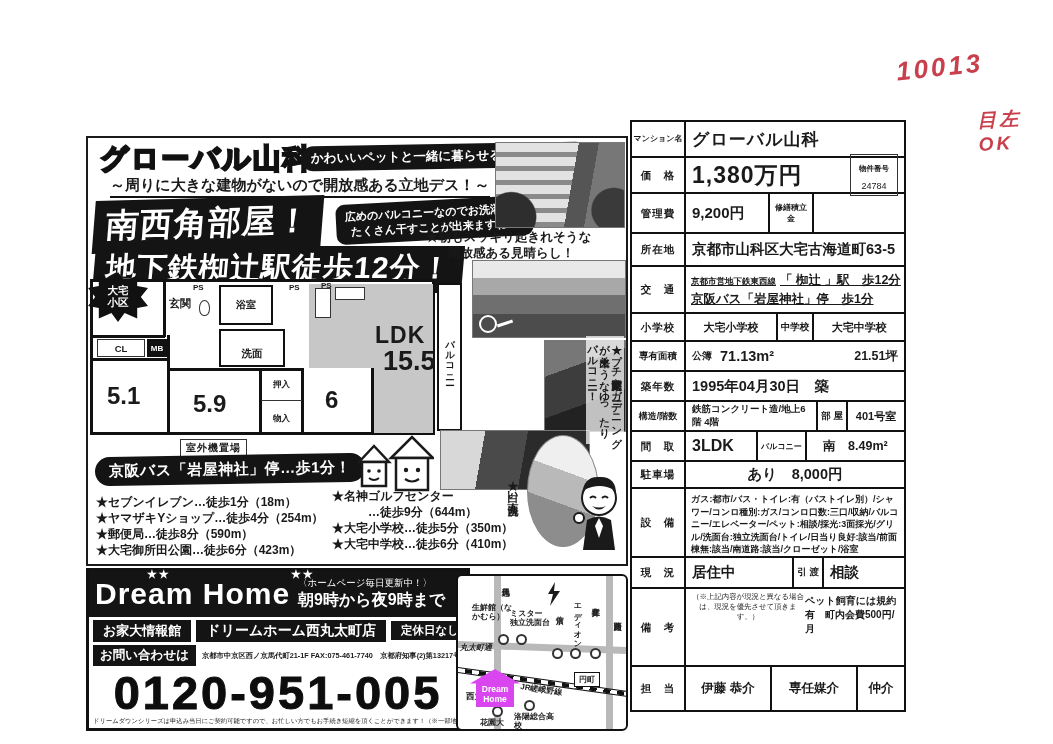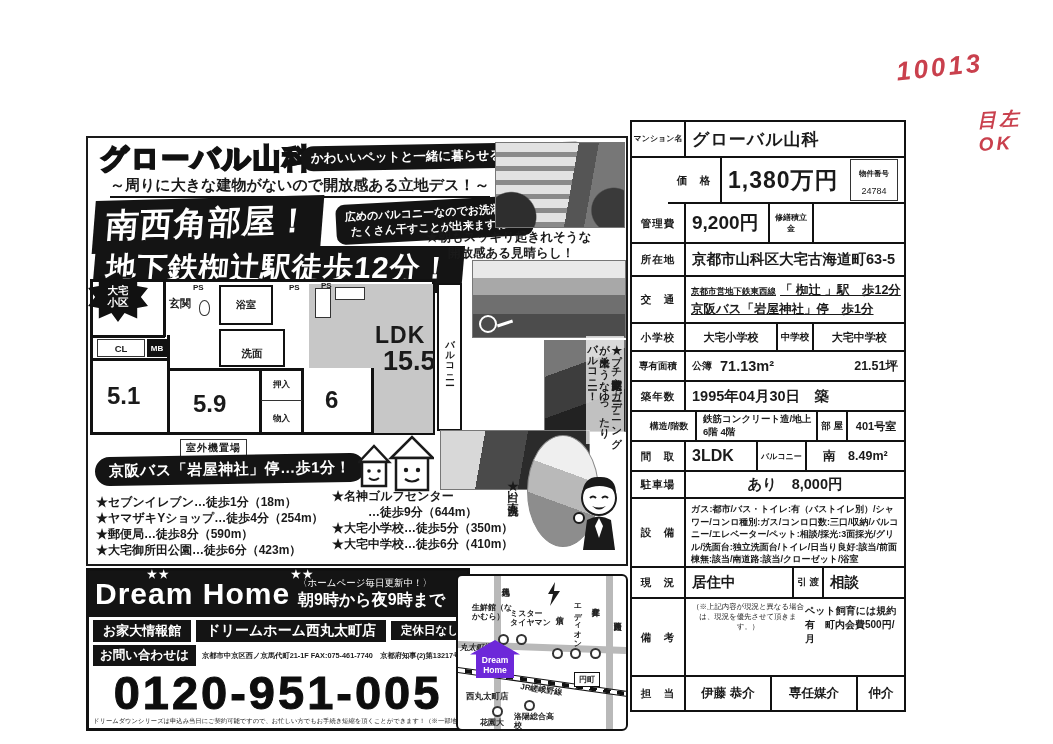--- a/index.html
+++ b/index.html
@@ -114,39 +114,39 @@
   .f-disc { font-size:6.3px; padding:0 4px; white-space:nowrap; overflow:hidden; }
 
   
   .map { position:absolute; left:456px; top:574px; width:172px; height:157px; border:2.5px solid #111; border-radius:6px; background:#fff; overflow:hidden; }
   .road-v { position:absolute; top:0; width:7px; height:100%; background:#b9b9b9; }
   .road-h { position:absolute; left:0; width:100%; height:7px; background:#b9b9b9; }
   .maplabel { position:absolute; font-size:8px; font-weight:bold; color:#222; line-height:1.1; }
   .mapcirc { position:absolute; width:11px; height:11px; border:2px solid #333; border-radius:50%; background:#fff; }
   .rail { position:absolute; left:-8px; top:104px; width:200px; height:6px; background:repeating-linear-gradient(90deg,#111 0 7px,#fff 7px 14px); border-top:1.5px solid #111; border-bottom:1.5px solid #111; transform:rotate(8deg); }
   .stn { position:absolute; left:116px; top:96px; border:1.5px solid #111; background:#fff; font-size:8px; font-weight:bold; padding:1px 4px; z-index:2; }
-  .dh-house { position:absolute; left:12px; top:64px; width:50px; height:38px; background:#6d28d9;
+  .dh-house { position:absolute; left:12px; top:93px; width:50px; height:38px; background:#d946ef;
     clip-path:polygon(50% 0%, 100% 38%, 88% 38%, 88% 100%, 12% 100%, 12% 38%, 0% 38%);
     color:#fff; display:flex; flex-direction:column; align-items:center; justify-content:flex-end; padding-bottom:3px; z-index:3; }
   .dh-house span { font-size:8.5px; font-weight:bold; line-height:1.1; }
   .bolt { position:absolute; left:90px; top:6px; }
 
   
   .ptable { position:absolute; left:630px; top:120px; width:276px; height:592px; border:2.5px solid #111; background:#fff; display:flex; flex-direction:column; }
   .tr { display:flex; border-bottom:2px solid #111; align-items:stretch; }
   .tr:last-child { border-bottom:none; flex:1; }
   .th { width:54px; min-width:54px; border-right:2px solid #111; display:flex; align-items:center; justify-content:center; font-weight:bold; text-align:center; font-size:10.5px; letter-spacing:1px; line-height:1.15; }
   .td { flex:1; display:flex; align-items:center; padding:0 6px; min-width:0; }
   .subth { border-left:2px solid #111; border-right:2px solid #111; display:flex; align-items:center; justify-content:center; font-weight:bold; font-size:9.5px; padding:0 3px; text-align:center; }
   .big { font-size:17px; font-weight:bold; letter-spacing:1px; }
   .price { font-size:23px; font-weight:bold; letter-spacing:1px; }
   .bukken { margin-left:auto; border:1.5px solid #333; text-align:center; padding:2px 8px; }
   .bukken .bl { font-size:7.5px; font-weight:bold; }
   .bukken .bv { font-size:9px; }
-  .v18 { font-size:19px; font-weight:bold;text-align:center; }
+  .v18 { font-size:15px; font-weight:bold;text-align:center; }
   .v15 { font-size:14.5px; font-weight:bold; }
   .v13 { font-size:12.5px; font-weight:bold; }
   .v11 { font-size:11px; font-weight:bold; }
   .small9 { font-size:8.5px; font-weight:bold; }
   .setsubi-txt { font-size:9px; font-weight:bold; line-height:1.4; padding:4px 5px; }
   .biko-cell { flex:1; display:flex; flex-direction:row; padding:3px 5px; }
   .biko-note { font-size:7.4px; text-align:center; }
   .biko-main { font-size:10px; font-weight:bold; margin-top:2px; }
   .kotsu-cell { flex:1; display:flex; flex-direction:column; justify-content:center; padding:0 5px; gap:2px;text-decoration:underline; }
   .kline { display:flex; align-items:baseline; gap:4px; white-space:nowrap; }
@@ -302,21 +302,21 @@
     <div class="maplabel" style="left:2px; top:68px;font-style:italic;">丸太町通</div>
     <div class="bolt">
       <svg width="12" height="24" viewBox="0 0 12 24">
           <path d="M7,0 L0,12 L5,12 L2,24 L12,9 L6,9 Z" fill="#1a1a1a"></path>
         </svg>
     </div>
     <div class="maplabel" style="left:14px; top:28px; width:44px;">生鮮館（なかむら）</div>
     <div class="mapcirc" style="left:40px; top:58px;"></div>
     <div class="maplabel" style="left:52px; top:34px;">
       <span>ミスター</span><br>
-      <span>タイヤマン</span>
+      <span>独立洗面台</span>
     </div>
     <div class="mapcirc" style="left:58px; top:58px;"></div>
     <div class="maplabel vtext" style="left:96px; top:34px;">京信</div>
     <div class="mapcirc" style="left:94px; top:72px;"></div>
     <div class="maplabel vtext" style="left:114px; top:22px;">エディオン</div>
     <div class="mapcirc" style="left:112px; top:72px;"></div>
     <div class="maplabel vtext" style="left:132px; top:26px;">三井住友</div>
     <div class="mapcirc" style="left:132px; top:72px;"></div>
     <div class="rail"></div>
     <div class="maplabel" style="left:62px; top:110px; transform:rotate(8deg);">JR嵯峨野線</div>
@@ -330,21 +330,21 @@
     <div class="maplabel" style="left:22px; top:143px;">花園大</div>
     <div class="mapcirc" style="left:66px; top:124px;"></div>
     <div class="maplabel" style="left:56px; top:137px; width:40px;">洛陽総合高校</div>
   </div>
 
   <div class="ptable">
     <div class="tr" style="height:36px;">
       <div class="th" style="font-size:8px; letter-spacing:0;">マンション名</div>
       <div class="td big">グローバル山科</div>
     </div>
-    <div class="tr" style="height:46px;margin-left:36px;">
+    <div class="tr" style="height:36px;">
       <div class="th">価　格</div>
       <div class="td">
         <span class="price">1,380万円</span>
         <span class="bukken">
           <span class="bl">物件番号</span><br>
           <span class="bv">24784</span>
         </span>
       </div>
     </div>
     <div class="tr" style="height:40px;">
@@ -377,21 +377,21 @@
       <div class="td">
         <span class="small9" style="font-size:10px;">公簿</span>
         <span class="v15" style="margin-left:8px;">71.13m²</span>
         <span class="v13" style="margin-left:auto;">21.51坪</span>
       </div>
     </div>
     <div class="tr" style="height:30px;">
       <div class="th">築年数</div>
       <div class="td v15">1995年04月30日　築</div>
     </div>
-    <div class="tr" style="height:30px;padding-left:11px;">
+    <div class="tr" style="height:30px;">
       <div class="th" style="font-size:9px; letter-spacing:0;">構造/階数</div>
       <div class="td" style="font-size:9.5px; font-weight:bold; padding-right:2px;">鉄筋コンクリート造/地上6階 4階</div>
       <div class="subth">部 屋</div>
       <div class="td v11" style="flex:0 0 56px; justify-content:center; padding:0 2px;">401号室</div>
     </div>
     <div class="tr" style="height:30px;">
       <div class="th">間　取</div>
       <div class="td" style="flex:0 0 70px; font-size:16px; font-weight:bold;">3LDK</div>
       <div class="subth" style="font-size:8px;">バルコニー</div>
       <div class="td v13" style="justify-content:center;">南　8.49m²</div>

